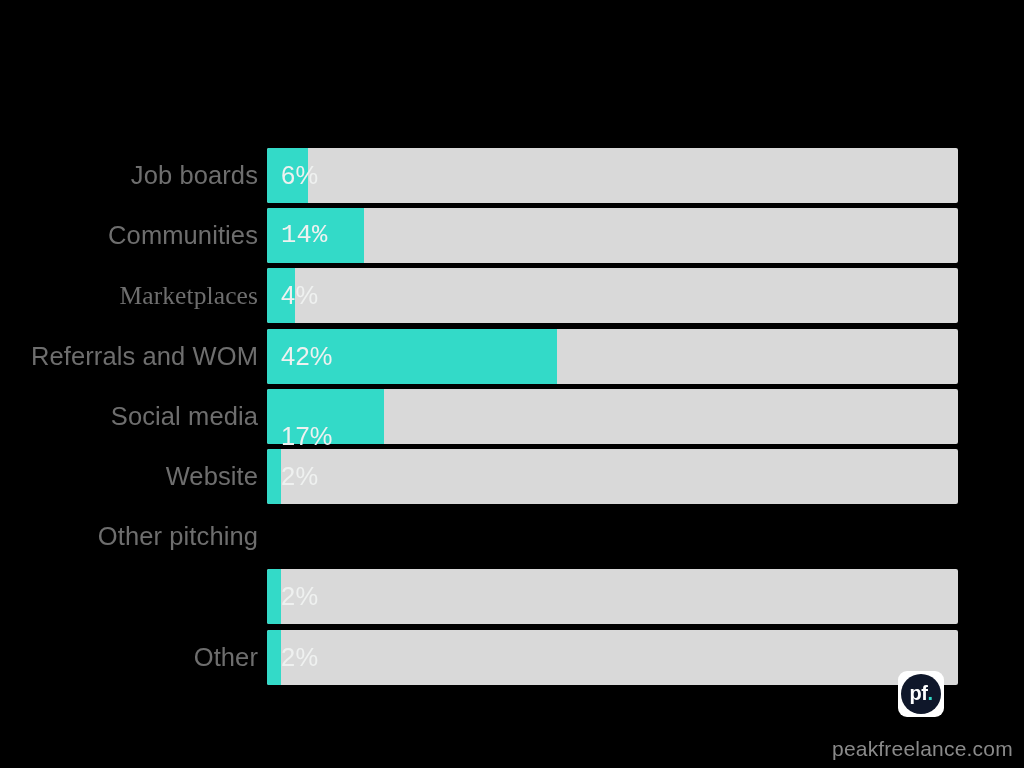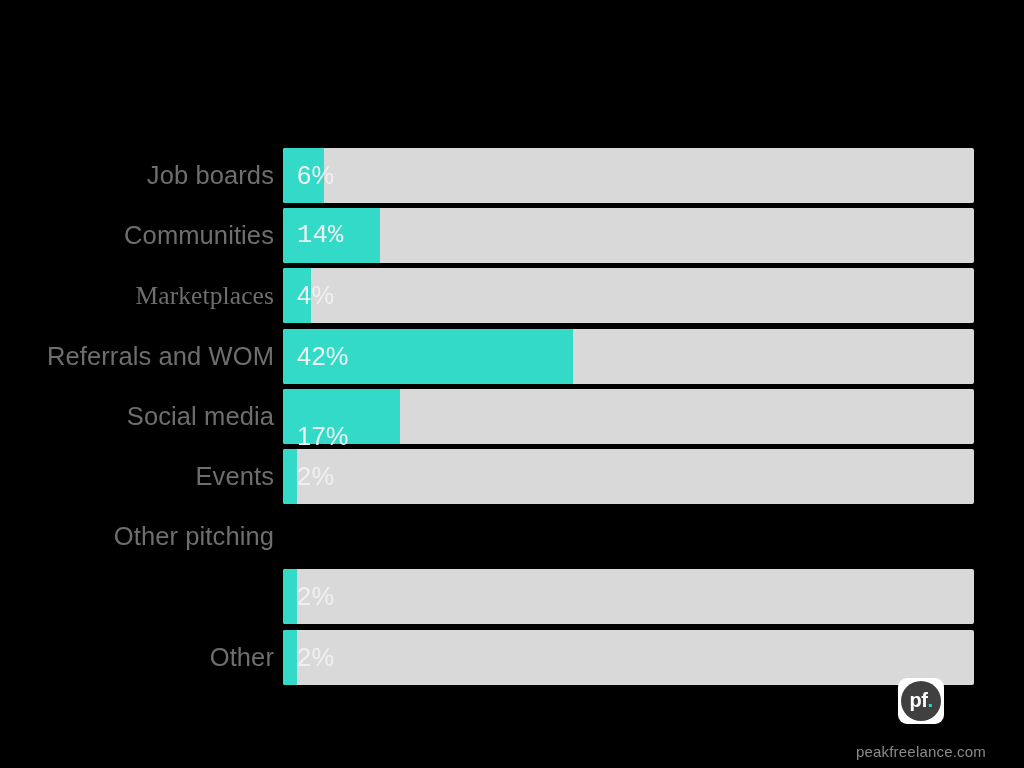--- a/index.html
+++ b/index.html
@@ -21,21 +21,21 @@
     position: absolute;
     left: 0;
     top: 0;
     width: 1024px;
     height: 768px;
   }
 
   
   .rows {
     position: absolute;
-    left: 16px;
+    left: 0;
     top: 148px;
     width: 920px;
   }
   .row {
     position: relative;
     height: 55px;
     margin-bottom: 5.2px;
   }
   .row:last-child { margin-bottom: 12px; }
 
@@ -122,21 +122,21 @@
     letter-spacing: -0.5px;
     line-height: 1;
     position: relative;
     top: -1px;
   }
   .brand-disc-dot {
     color: #33dac8;
   }
   .brand-url {
     color: #8a8a8a;
-    font-size: 15px;
+    font-size: 21px;
     letter-spacing: 0.2px;
     line-height: 1.1;
     margin-top: 20px;
   }
 </style>
 </head>
 <body style="background: rgb(0, 0, 0);">
 
 <div id="chart-root">
   <div class="rows">
@@ -169,21 +169,21 @@
         </div>
       </div>
       <div class="row">
         <div class="row-label" style="color: rgb(110, 110, 110);">Social media</div>
         <div class="track" style="background: rgb(217, 217, 217);">
           <div class="bar-fill" style="width: 17%; background: rgb(51, 218, 200);"></div>
           <div class="bar-value" style="color: rgb(239, 241, 240); margin-top: 20px;">17%</div>
         </div>
       </div>
       <div class="row">
-        <div class="row-label" style="color: rgb(110, 110, 110);">Events</div>
+        <div class="row-label" style="color: rgb(110, 110, 110);">Website</div>
         <div class="track" style="background: rgb(217, 217, 217);">
           <div class="bar-fill" style="width: 2%; background: rgb(51, 218, 200);"></div>
           <div class="bar-value" style="color: rgb(239, 241, 240);">2%</div>
         </div>
       </div>
       <div class="row">
         <div class="row-label" style="color: rgb(110, 110, 110);">Other pitching</div>
       </div>
       <div class="row">
         <div class="track" style="background: rgb(217, 217, 217);">
@@ -195,19 +195,19 @@
         <div class="row-label" style="color: rgb(110, 110, 110);">Other</div>
         <div class="track" style="background: rgb(217, 217, 217);">
           <div class="bar-fill" style="width: 2%; background: rgb(51, 218, 200);"></div>
           <div class="bar-value" style="color: rgb(239, 241, 240);">2%</div>
         </div>
       </div>
     </div>
 
   <div class="brand">
     <div class="brand-mark" style="background: rgb(255, 255, 255);">
-      <div class="brand-disc" style="background: #404040;">
+      <div class="brand-disc" style="background: #0f172a;">
         <span class="brand-disc-text"><span>pf</span><span class="brand-disc-dot" style="color: rgb(51, 218, 200);">.</span></span>
       </div>
     </div>
     <div class="brand-url" style="color: rgb(138, 138, 138);">peakfreelance.com</div>
   </div>
 </div>
 
 </body></html>

